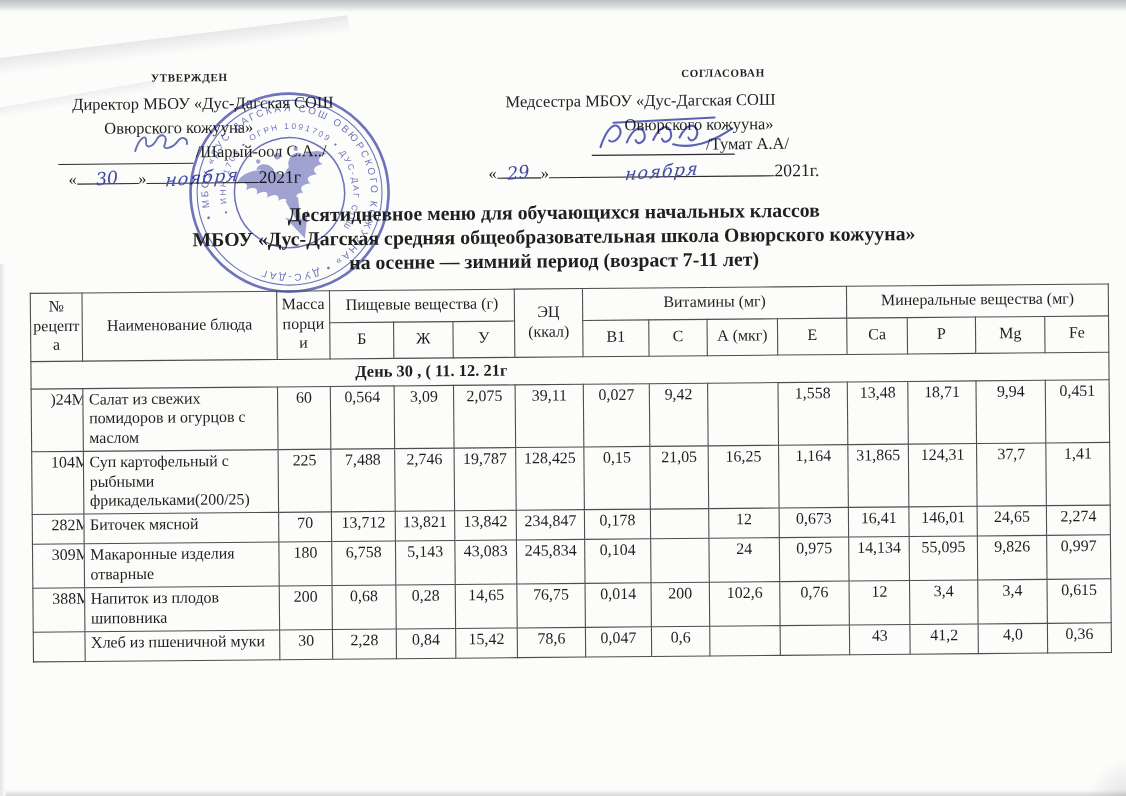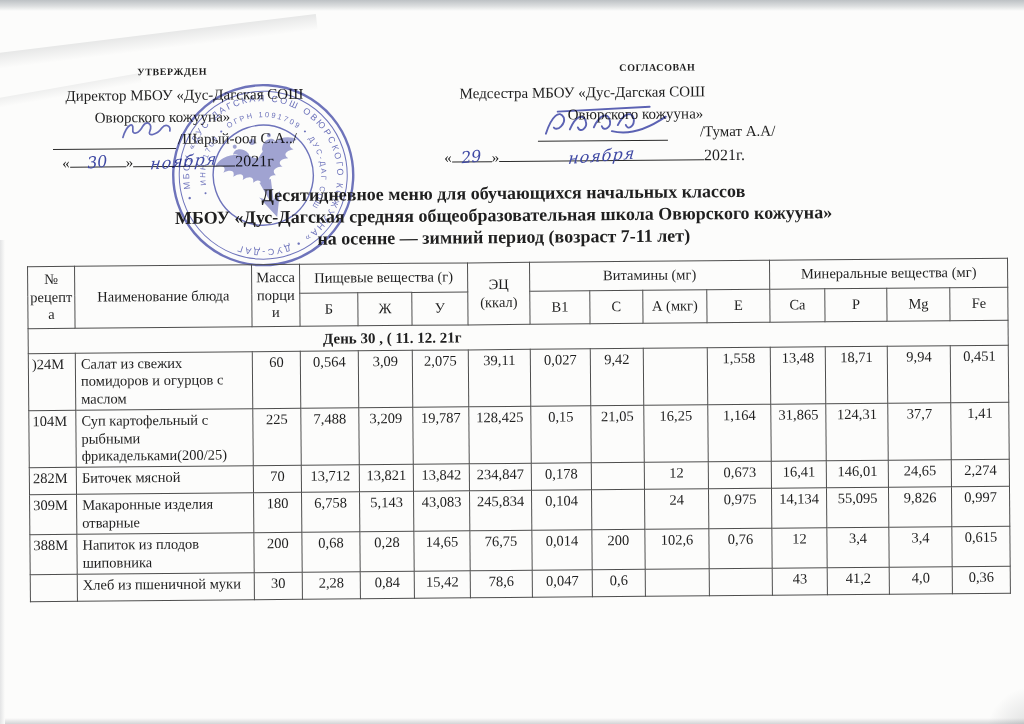--- a/index.html
+++ b/index.html
@@ -38,21 +38,21 @@
     table-layout:fixed;font-size:14.5px;line-height:1.2;}
   table.menu th,table.menu td{border:1px solid #4e4e4e;padding:2px 4px;overflow:hidden;}
   table.menu thead th{font-weight:normal;text-align:center;vertical-align:middle;padding:1px 2px;}
   tr.h1 th{height:26px;}
   tr.h2 th{height:30px;}
   .pre{white-space:pre-line;}
   td.daycell{border-left:1px solid #4e4e4e;border-right:1px solid #4e4e4e;height:20px;padding:1px 0;}
   .day-label{font-weight:bold;font-size:15px;text-align:center;padding-right:252px;}
   table.menu tbody td{vertical-align:top;height:22px;}
   table.menu tbody td.num{text-align:center;}
-  table.menu tbody td.code{text-align:left;padding-left:3px;}
+  table.menu tbody td.code{text-align:left;padding-left:17px;}
   table.menu tbody td.dish{text-align:left;padding-left:5px;}
   
   .ink{position:absolute;mix-blend-mode:multiply;}
   svg text{font-family:"Liberation Sans","DejaVu Sans",sans-serif;}
 </style>
 </head>
 <body>
 
 <div class="page">
   <div class="top-strip"></div>
@@ -76,21 +76,21 @@
       <svg class="abs ink" style="left:122px;top:116px" width="54" height="24" viewBox="0 0 54 24">
         <path d="M3 18 C7 5 14 2 13 10 C12 16 19 15 23 7 C27 1 33 4 30 12 C27 18 37 16 42 9 C46 4 51 7 50 12" fill="none" stroke="#4a51ab" stroke-width="1.7" stroke-linecap="round" opacity=".85"></path>
       </svg>
     </div>
 
     <div>
       <div class="abs appr-title" style="left:622px;top:63px">СОГЛАСОВАН</div>
       <div class="abs appr-line" style="left:462px;top:85px">Медсестра МБОУ «Дус-Дагская  СОШ</div>
       <div class="abs appr-line" style="left:570px;top:107px">Овюрского  кожууна»</div>
       <span class="abs uline" style="left:540px;top:127px;width:130px"></span>
-      <div class="abs sig-name" style="left:702px;top:125px">/Тумат А.А/</div>
+      <div class="abs sig-name" style="left:644px;top:125px">/Тумат А.А/</div>
       <div class="abs" style="left:446px;top:147px">
         <span class="qm">«</span><span class="uline" style="width:40px;text-align:center"><span class="hw hw-day">29</span></span><span class="qm">»</span><span class="uline" style="width:205px;text-align:center"><span class="hw hw-month">ноября</span></span><span>2021г.</span>
       </div>
       <svg class="abs ink" style="left:542px;top:106px" width="132" height="34" viewBox="0 0 132 34">
         <g fill="none" stroke="#4a51ab" stroke-width="1.9" stroke-linecap="round" opacity=".9">
           <path d="M6 28 C12 10 20 4 24 12 C26 18 18 26 14 22"></path>
           <path d="M30 24 C36 10 44 8 46 16 C48 23 40 28 38 22"></path>
           <path d="M54 22 C60 9 68 7 70 15 C72 22 64 27 62 21"></path>
           <path d="M78 20 C84 8 92 6 94 14 C95 21 88 26 86 20"></path>
           <path d="M18 6 L110 2"></path>
@@ -201,21 +201,21 @@
             <td class="num">13,48</td>
             <td class="num">18,71</td>
             <td class="num">9,94</td>
             <td class="num">0,451</td>
           </tr>
           <tr>
             <td class="code">104М</td>
             <td class="dish">Суп картофельный с рыбными фрикадельками(200/25)</td>
             <td class="num">225</td>
             <td class="num">7,488</td>
-            <td class="num">3,209</td>
+            <td class="num">2,746</td>
             <td class="num">19,787</td>
             <td class="num">128,425</td>
             <td class="num">0,15</td>
             <td class="num">21,05</td>
             <td class="num">16,25</td>
             <td class="num">1,164</td>
             <td class="num">31,865</td>
             <td class="num">124,31</td>
             <td class="num">37,7</td>
             <td class="num">1,41</td>

